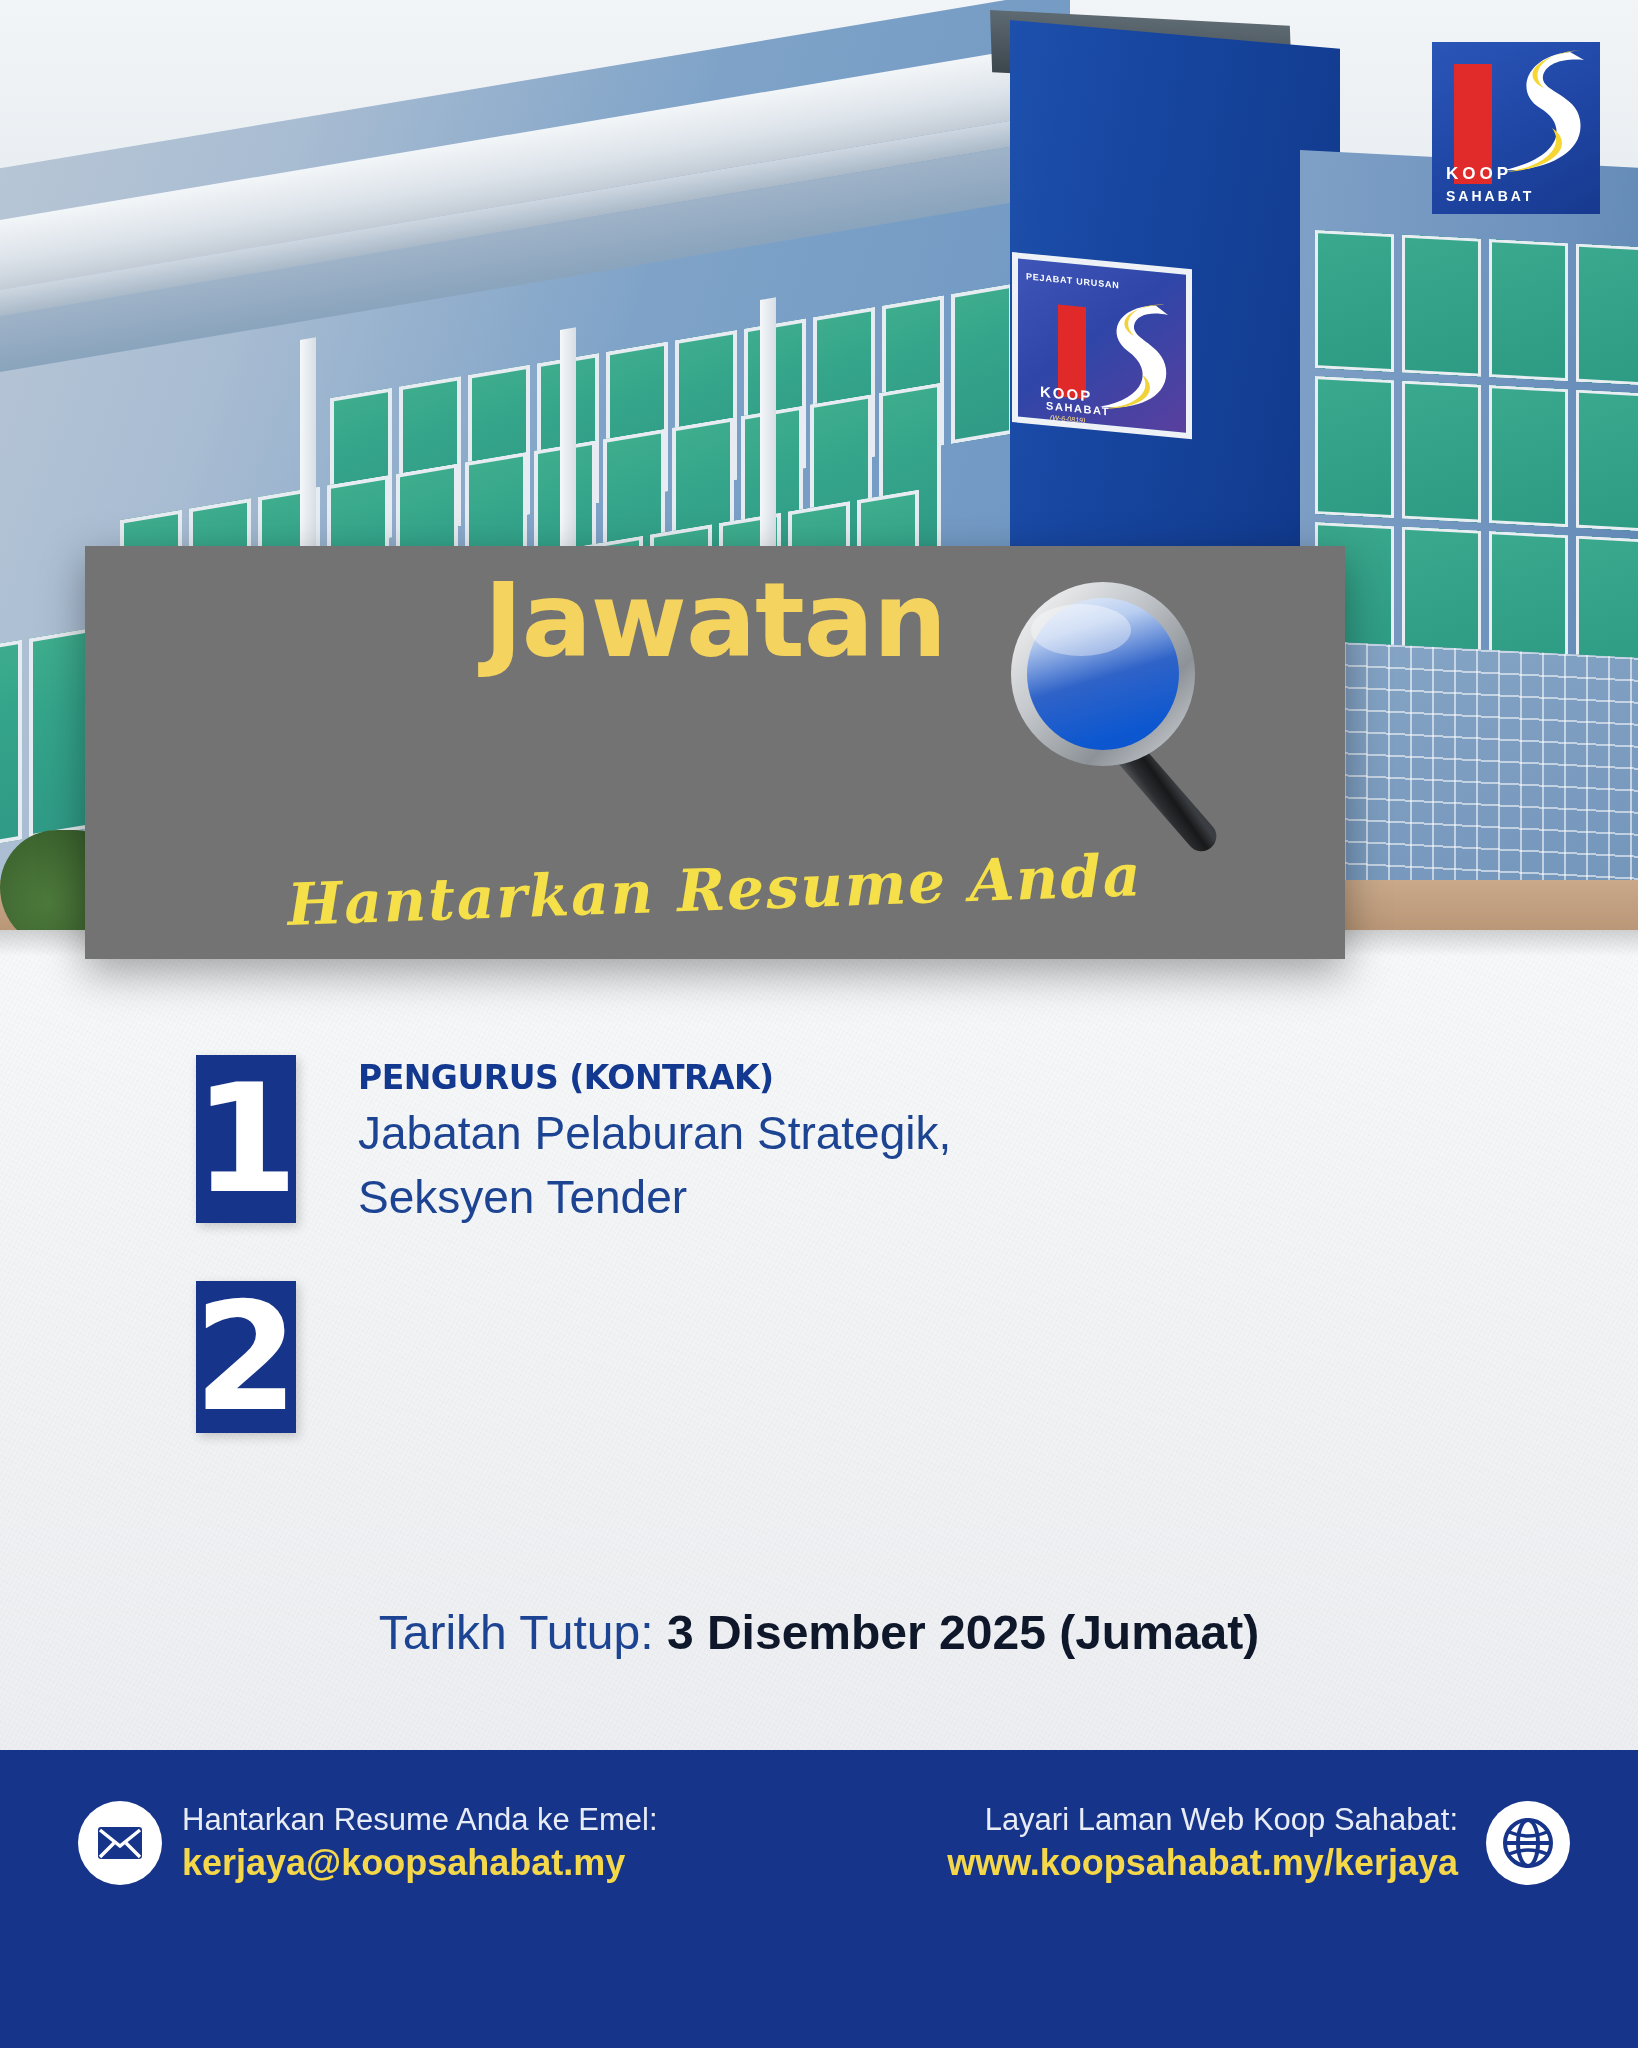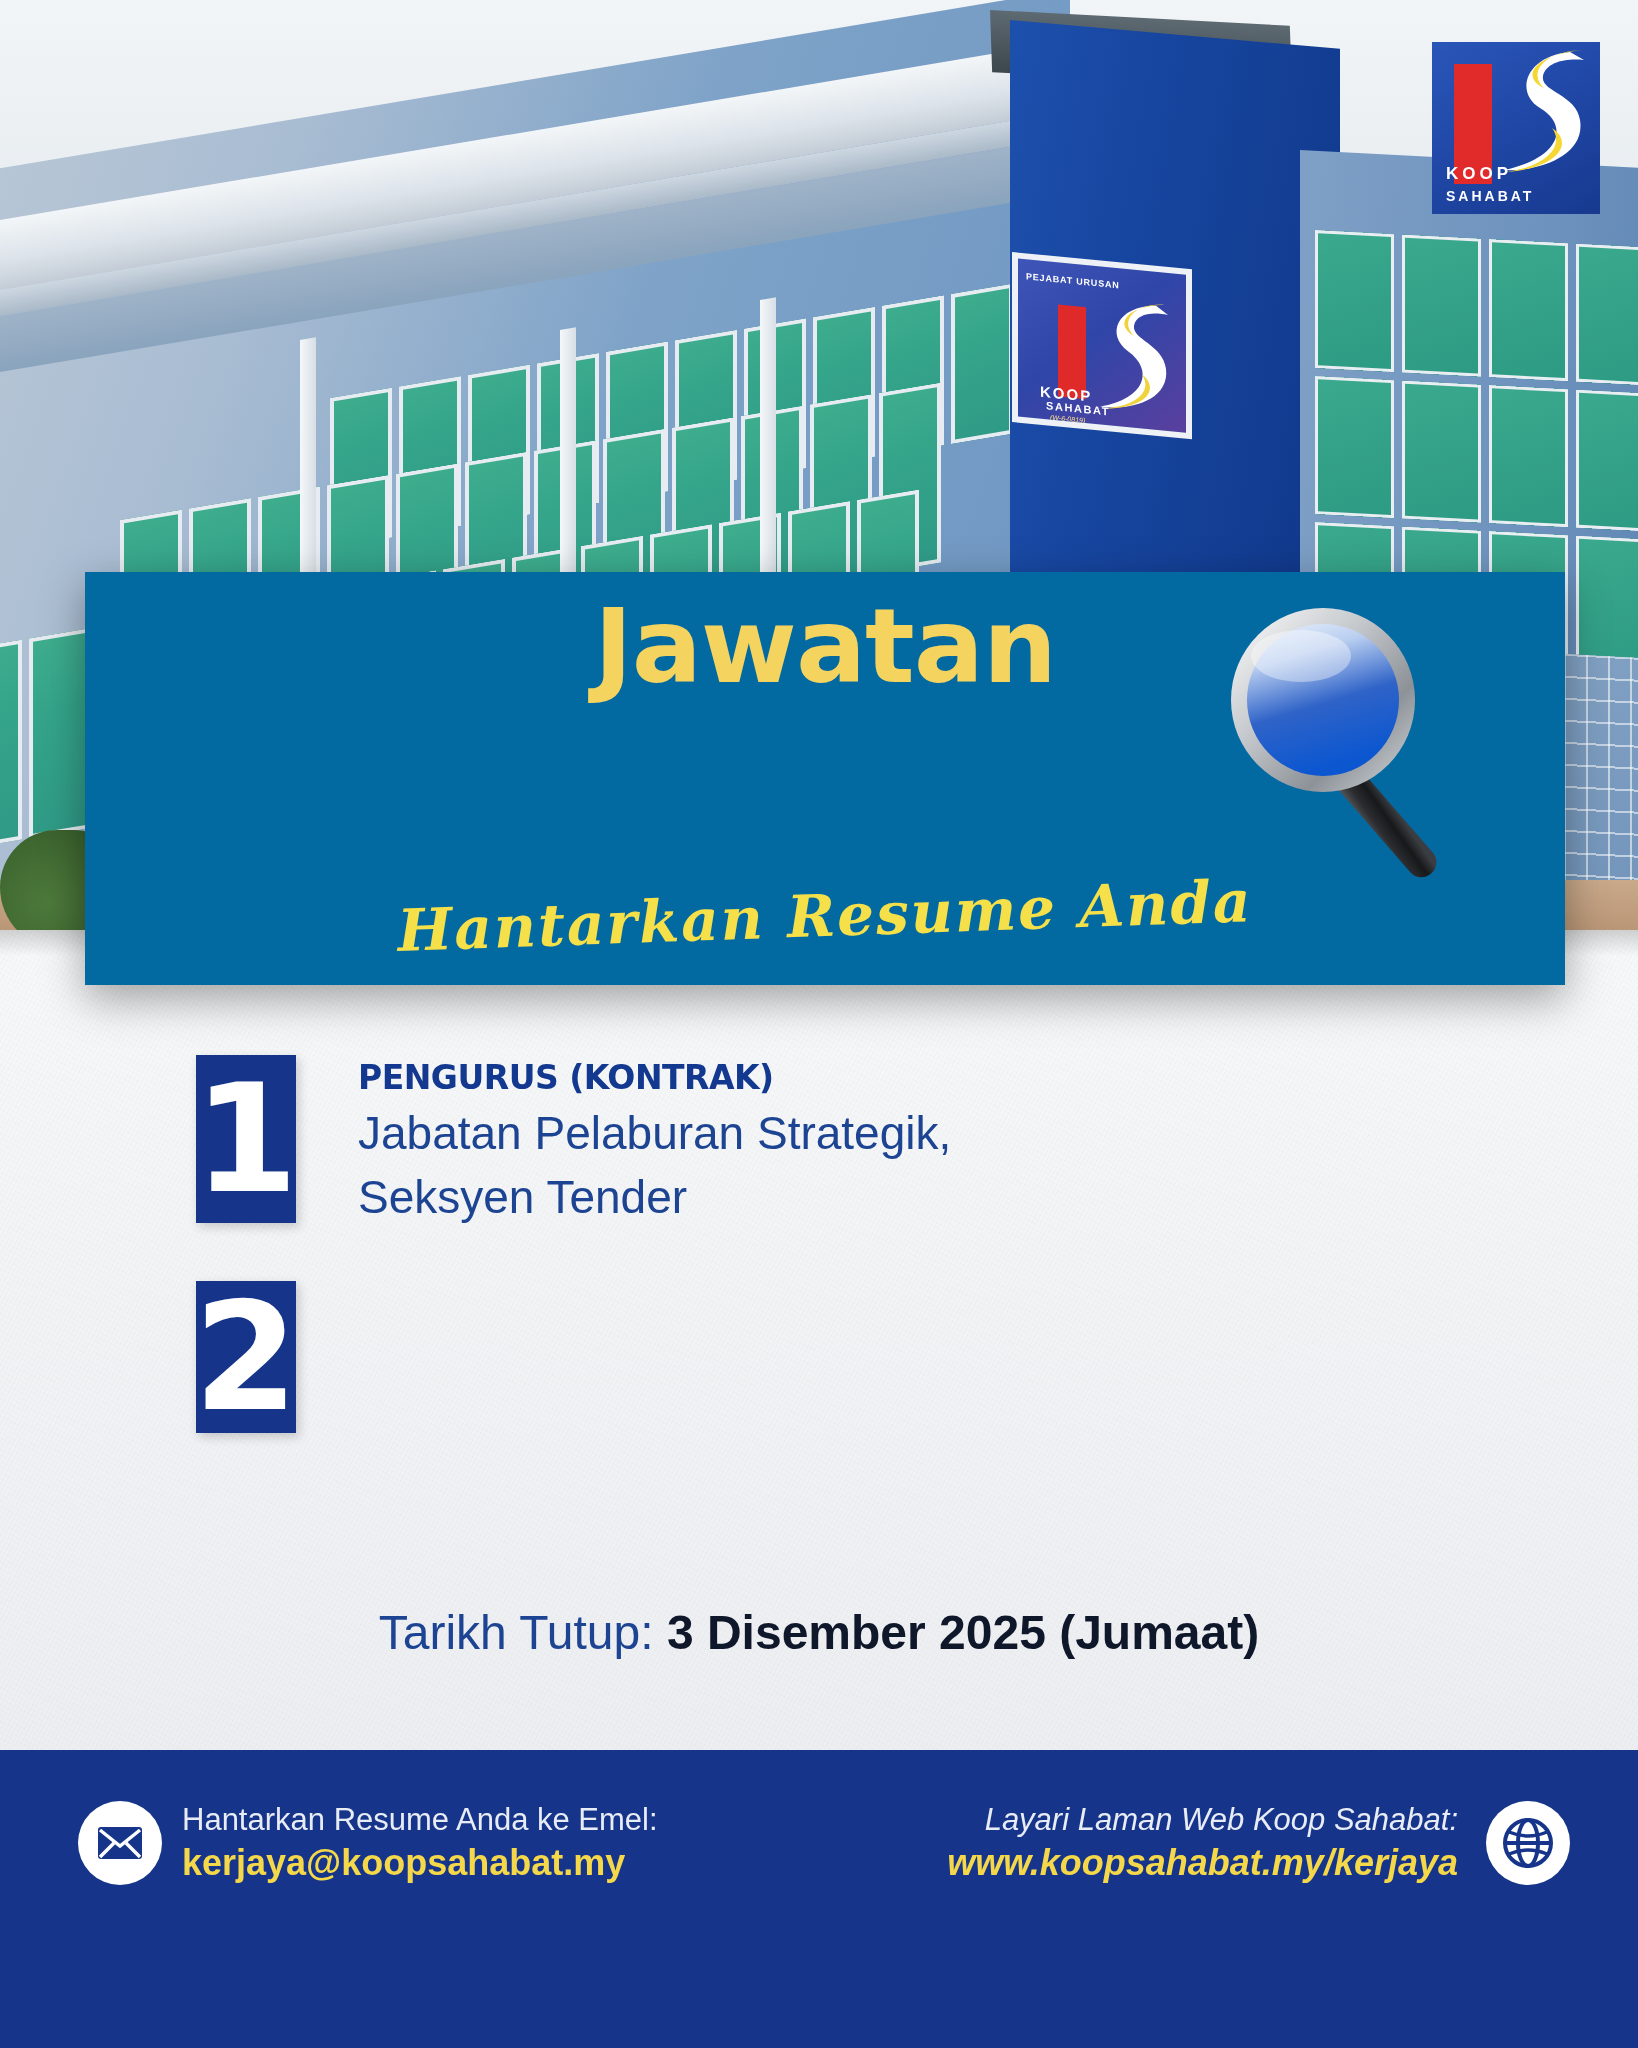--- a/index.html
+++ b/index.html
@@ -141,22 +141,22 @@
       repeating-linear-gradient(28deg,rgba(0,0,0,.013) 0 1px,transparent 1px 5px),
       linear-gradient(180deg,#f7f8f9 0%,#f1f3f5 45%,#eceef1 100%);
   }
   .paper-shadow {
     position:absolute; left:0; top:930px; width:1638px; height:26px;
     background:linear-gradient(180deg,rgba(0,0,0,.16),rgba(0,0,0,0));
   }
 
   
   .banner {
-    position:absolute; left:85px; top:572px; width:1480px; height:413px;
-    background:#0369a1;
+    position:absolute; left:85px; top:546px; width:1260px; height:413px;
+    background:#737373;
     box-shadow:0 14px 40px rgba(0,0,0,.35);
   }
   .banner-inner { position:relative; width:100%; height:100%; }
   .jawatan {
     position:absolute; width:100%; top:22px;
     text-align:center;
     font-size:104px; font-weight:900; color:#f5d35f;
     letter-spacing:-1px; line-height:1;
     font-family:"DejaVu Sans","Liberation Sans",sans-serif;
   }
@@ -243,21 +243,21 @@
   }
   .contact { display:flex; align-items:center; }
   .contact.email { margin-left:78px; }
   .contact.web { margin-left:auto; margin-right:68px; }
   .circle-icon {
     width:84px; height:84px; border-radius:50%; background:#ffffff;
     display:flex; align-items:center; justify-content:center; flex:0 0 auto;
   }
   .c-text { line-height:1.12; }
   .contact.email .c-text { margin-left:20px; }
-  .contact.web  .c-text { margin-right:28px; text-align:right;font-style:italic; }
+  .contact.web  .c-text { margin-right:28px; text-align:right; }
   .c-label { color:#e8ecf5; font-size:31px; font-weight:400; }
   .c-value { color:#f5d84a; font-size:36px; font-weight:900; margin-top:5px; }
 </style>
 </head>
 <body>
 
 <div class="photo">
   <div class="sky"></div>
 
   <div class="bldg-left"></div>

